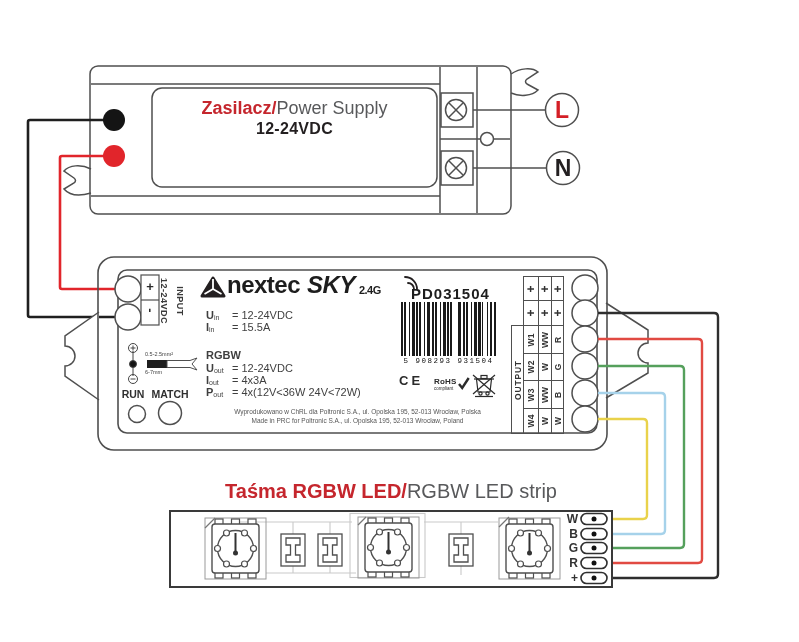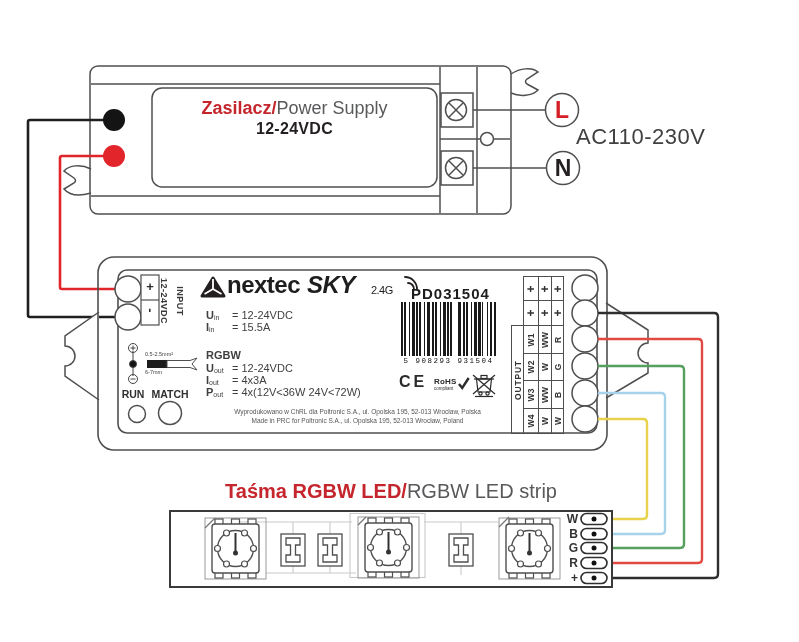--- a/index.html
+++ b/index.html
@@ -14,21 +14,21 @@
   #psu-text .l2{font-size:16px;line-height:20px;font-weight:700;color:#231f20;letter-spacing:.3px;}
   .red-b{color:#c5262d;font-weight:700;}
   .gray-t{color:#58595b;}
   #ac-label{left:576px;top:124px;font-size:22px;color:#404040;letter-spacing:.5px;}
   .lncirc{width:34px;text-align:center;font-size:23px;font-weight:600;}
   #l-term{left:545px;top:97px;color:#d41f26;}
   #n-term{left:546px;top:155px;color:#231f20;}
   
   #brand{left:227px;top:271px;font-size:24px;font-weight:800;color:#1d1d1d;letter-spacing:-.5px;}
   #brand .sky{font-style:italic;margin-left:7px;}
-  #brand .g24{font-size:11px;font-weight:400;margin-left:16px;vertical-align:-1px;}
+  #brand .g24{font-size:11px;font-weight:700;margin-left:4px;vertical-align:-1px;}
   #model{left:411px;top:285px;width:100px;font-size:15px;font-weight:700;letter-spacing:1px;color:#1d1d1d;}
   .vtext{position:absolute;z-index:2;font-size:9px;font-weight:600;color:#3a3a3a;letter-spacing:.5px;white-space:nowrap;
          transform:translate(-50%,-50%) rotate(90deg);}
   #pm-plus{left:143px;top:279px;width:14px;text-align:center;font-size:13px;font-weight:700;}
   #pm-minus{left:143px;top:303px;width:14px;text-align:center;font-size:13px;font-weight:700;transform:rotate(90deg);}
   #specs{left:206px;top:309px;font-size:11px;color:#3f3f3f;}
   .spec-row{height:12px;line-height:12px;white-space:nowrap;}
   .sym-sub{display:inline-block;width:26px;}
   .sym{font-weight:700;}
   .sub{font-size:7px;vertical-align:-1px;}
@@ -36,21 +36,21 @@
   #made-in{left:205px;top:408px;width:305px;text-align:center;font-size:6.5px;line-height:8.5px;color:#555;}
   #wspec-top{left:145px;top:351px;font-size:5.5px;color:#444;}
   #wspec-bot{left:145px;top:369px;font-size:5.5px;color:#444;}
   #run-lab{left:118px;top:388px;width:30px;text-align:center;font-size:10.5px;font-weight:600;color:#2f2f2f;}
   #match-lab{left:149px;top:388px;width:42px;text-align:center;font-size:10.5px;font-weight:600;color:#2f2f2f;}
   
   #barcode{left:401px;top:302px;width:95px;height:54px;
     background:repeating-linear-gradient(90deg,#1a1a1a 0 2px,#fff 2px 3px,#1a1a1a 3px 5px,#fff 5px 8px,#1a1a1a 8px 9px,#fff 9px 11px,#1a1a1a 11px 14px,#fff 14px 15.5px);}
   #bc-digits{left:398px;top:357px;width:101px;text-align:center;font-size:7.5px;letter-spacing:1.5px;color:#111;
     font-family:Liberation Mono, monospace;}
-  #ce-mark{left:399px;top:373px;font-size:16px;font-weight:700;letter-spacing:3px;color:#2b2b2b;}
+  #ce-mark{left:399px;top:373px;font-size:13px;font-weight:700;letter-spacing:3px;color:#2b2b2b;}
   #rohs{left:434px;top:377px;font-size:8px;font-weight:700;color:#2b2b2b;letter-spacing:.2px;}
   #rohs-sub{left:434px;top:386px;font-size:4.5px;color:#2b2b2b;}
   
   #outtab{position:absolute;left:511px;top:276px;z-index:2;border-collapse:collapse;table-layout:fixed;}
   #outtab td{border:1.2px solid #4f4f4f;padding:0;position:relative;overflow:visible;}
   #outtab td.blank{border:none;}
   #outtab .vt{position:absolute;left:50%;top:50%;transform:translate(-50%,-50%) rotate(-90deg);
     font-size:8.5px;font-weight:600;color:#333;white-space:nowrap;}
   #outtab .plus .vt{font-size:12px;font-weight:700;}
   #outtab .outlab .vt{letter-spacing:.8px;}
@@ -240,21 +240,20 @@
     </g>
   </g>
 </svg>
 
 <div class="abs ctr" id="psu-text">
   <div class="l1"><span class="red-b">Zasilacz/</span><span class="gray-t">Power Supply</span></div>
   <div class="l2">12-24VDC</div>
 </div>
 <div class="abs lncirc" id="l-term">L</div>
 <div class="abs lncirc" id="n-term">N</div>
-<div class="abs" id="ac-label">AC110-230V</div>
 
 <div class="abs" id="brand"><span>nextec</span><span class="sky">SKY</span><span class="g24">2.4G</span></div>
 <div class="abs" id="model">PD031504</div>
 
 <div class="vtext" style="left:164px;top:301px;">12-24VDC</div>
 <div class="vtext" style="left:180px;top:301px;">INPUT</div>
 <div class="abs" id="pm-plus">+</div>
 <div class="abs" id="pm-minus">-</div>
 
 <div class="abs" id="specs">

